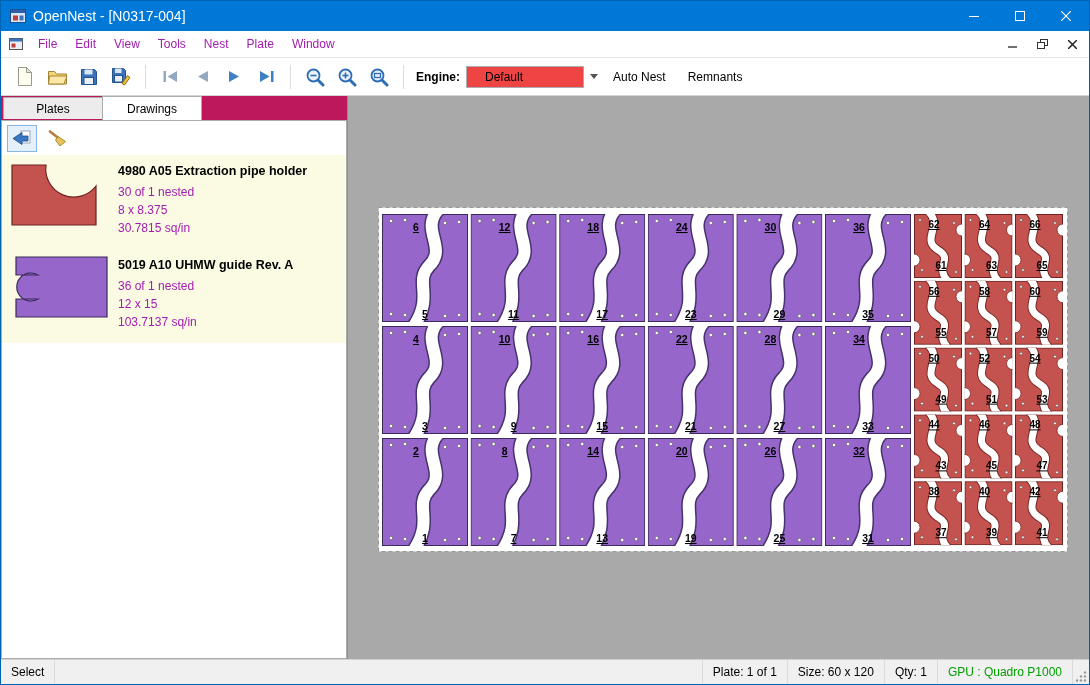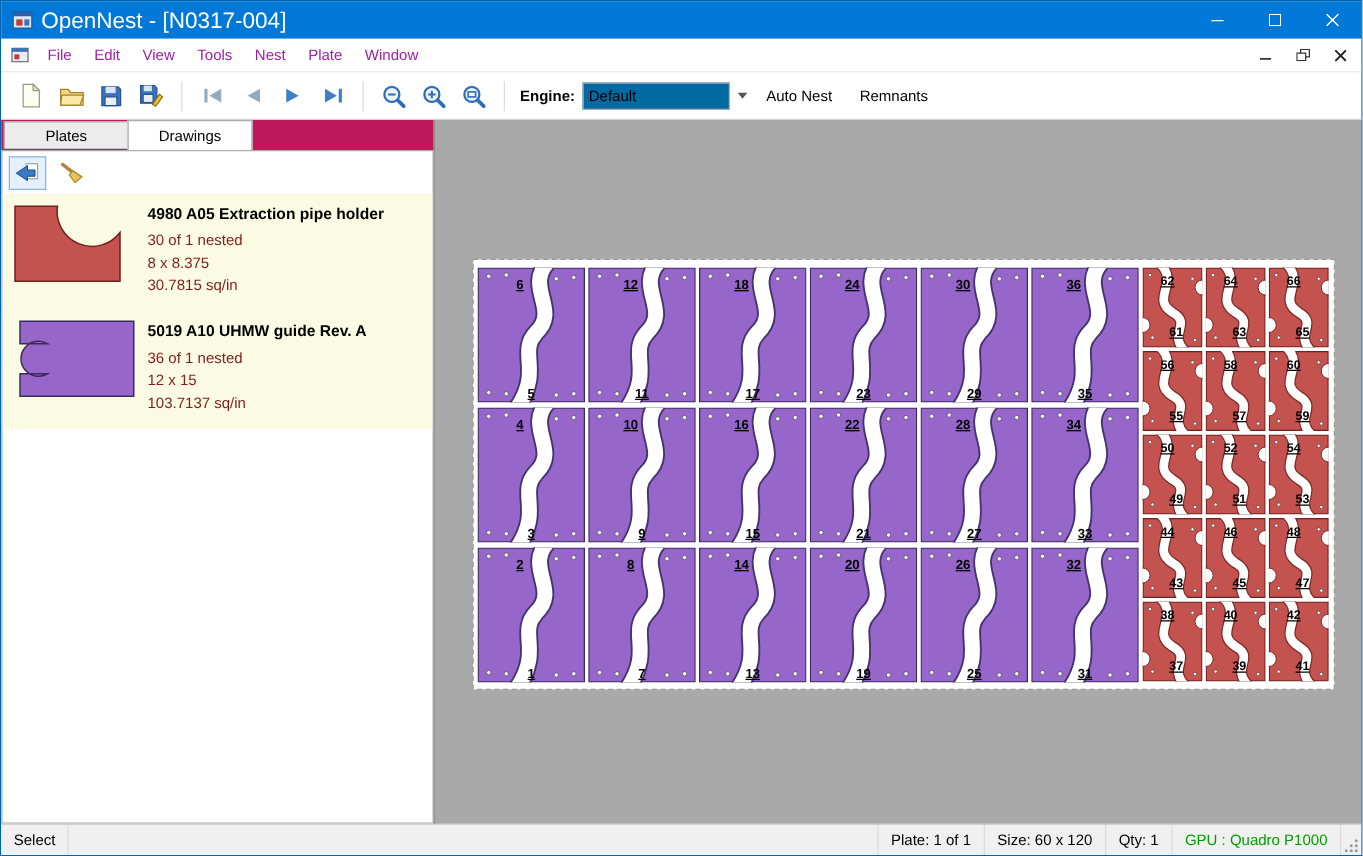--- a/index.html
+++ b/index.html
@@ -3,55 +3,55 @@
 <meta charset="utf-8">
 <style>
   * { margin:0; padding:0; box-sizing:border-box; }
   html,body { width:1090px; height:685px; overflow:hidden; }
   body { font-family:"Liberation Sans", sans-serif; font-size:12px; background:#f0f0f0; }
   .window { position:relative; width:1090px; height:685px; border:1px solid #0063b1; display:flex; flex-direction:column; background:#f0f0f0; }
 
   
   .titlebar { flex:0 0 30px; background:#0078d7; color:#fff; display:flex; align-items:center; }
   .titlebar .app-icon { margin:0 7px 0 9px; display:flex; }
-  .titlebar .title { font-size:18px; }
+  .titlebar .title { font-size:14px; }
   .win-controls { margin-left:auto; display:flex; height:100%; }
   .wc { width:46px; height:100%; display:flex; align-items:center; justify-content:center; }
 
   
   .menubar { flex:0 0 26px; background:#ffffff; display:flex; align-items:center; border-bottom:1px solid #e5e5e5; }
   .mdi-icon { margin:0 6px 0 8px; display:flex; }
   .menu-item { padding:0 9px; height:26px; line-height:26px; color:#a21caf; cursor:default; }
   .mdi-controls { margin-left:auto; display:flex; align-items:center; padding-right:6px; gap:8px; }
   .mdi-btn { width:22px; height:18px; display:flex; align-items:center; justify-content:center; }
 
   
   .toolbar { flex:0 0 38px; background:#ffffff; display:flex; align-items:center; border-bottom:1px solid #d4d4d4; padding-left:8px; }
   .tool-btn { width:32px; height:30px; display:flex; align-items:center; justify-content:center; }
   .tool-sep { width:1px; height:24px; background:#dcdcdc; margin:0 8px; }
   .engine-label { font-weight:bold; margin:0 6px 0 4px; }
-  .combo { width:118px; height:22px; border:1px solid #abadb3; background:#0369a1; display:flex; align-items:center; padding:0 4px; }
+  .combo { width:118px; height:22px; border:1px solid #abadb3; background:#ef4444; display:flex; align-items:center; padding:0 18px; }
   .combo-arrow { width:16px; height:22px; display:flex; align-items:center; justify-content:center; margin-left:2px; }
   .tool-text { padding:0 11px; height:30px; display:flex; align-items:center; }
 
   
   .main { flex:1; display:flex; min-height:0; }
   .left-panel { width:346px; display:flex; flex-direction:column; background:#f0f0f0; }
   .tabstrip { height:24px; display:flex; align-items:center; padding-left:2px; background:#be185d; }
   .tab { height:22px; min-width:100px; display:flex; align-items:center; justify-content:center; border:1px solid #acacac; border-bottom:none; background:#ececec; margin-right:-1px; position:relative; }
   .tab.active { background:#fff; height:24px; z-index:2; }
   .panel-content { flex:1; background:#fff; border:1px solid #acacac; display:flex; flex-direction:column; overflow:hidden; }
   .drawings-toolbar { height:34px; display:flex; align-items:center; padding:3px 5px; gap:5px; }
   .mini-btn { width:30px; height:27px; display:flex; align-items:center; justify-content:center; background:#e6f0fa; border:1px solid #86b7e5; }
   .mini-btn.flat { background:transparent; border:1px solid transparent; }
   .drawing-item { display:flex; background:#fbfbe3; padding:7px 8px 12px 8px; }
   .thumb { flex:0 0 102px; display:flex; align-items:flex-start; }
   .meta { padding-left:6px; padding-top:2px; }
   .meta .t { font-weight:bold; font-size:12.5px; margin-bottom:5px; color:#000; }
-  .meta .s { color:#7f1d1d; font-size:12px; line-height:1.5; }
+  .meta .s { color:#a21caf; font-size:12px; line-height:1.5; }
 
   .canvas { flex:1; position:relative; background:#a9a9a9; border-left:1px solid #8f8f8f; overflow:hidden; }
   #plate-wrap { position:absolute; left:30px; top:111px; width:690px; height:345px; }
   #plate-svg { display:block; }
 
   
   .statusbar { flex:0 0 25px; background:#f0f0f0; display:flex; align-items:stretch; border-top:1px solid #d0d0d0; font-size:12px; }
   .seg { display:flex; align-items:center; padding:0 10px; border-right:1px solid #dadada; white-space:nowrap; }
   .seg.mode { min-width:52px; }
   .seg.loc { color:#9a9a9a; min-width:158px; }

